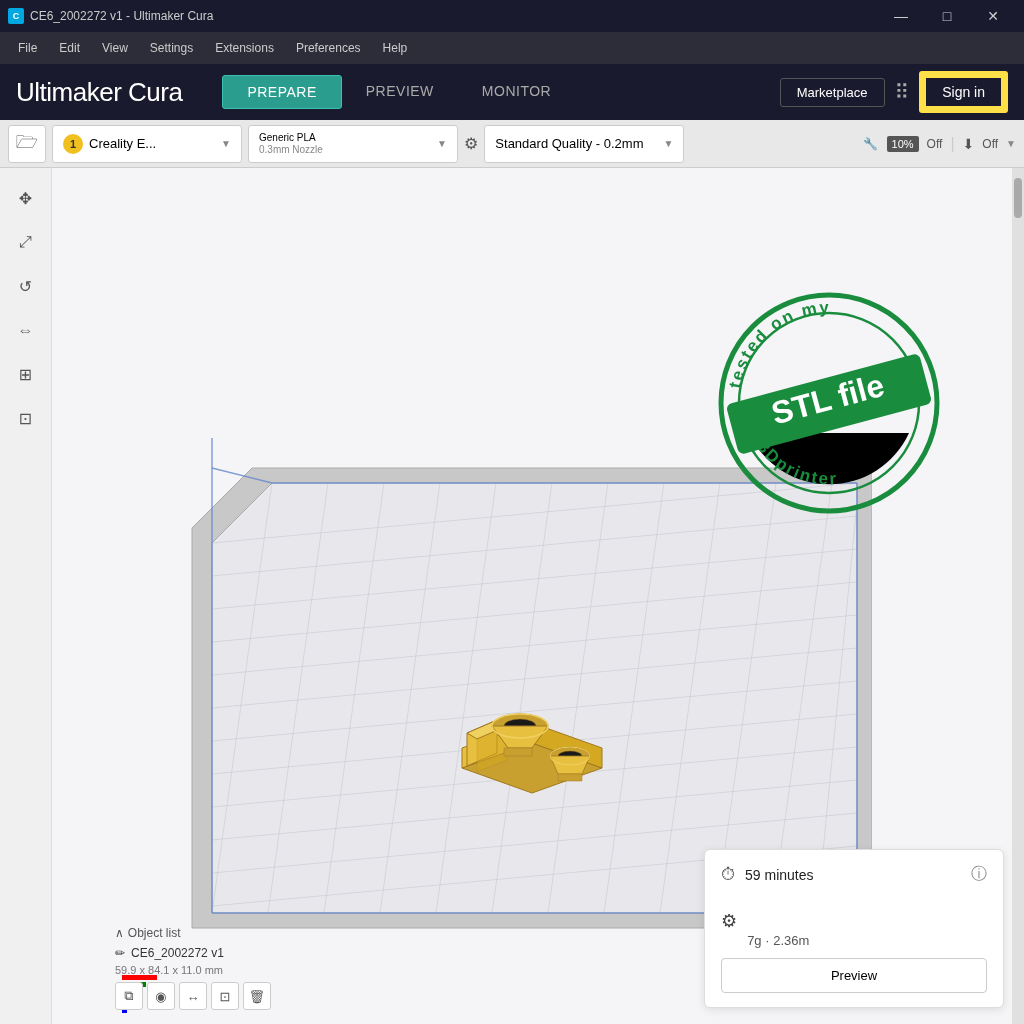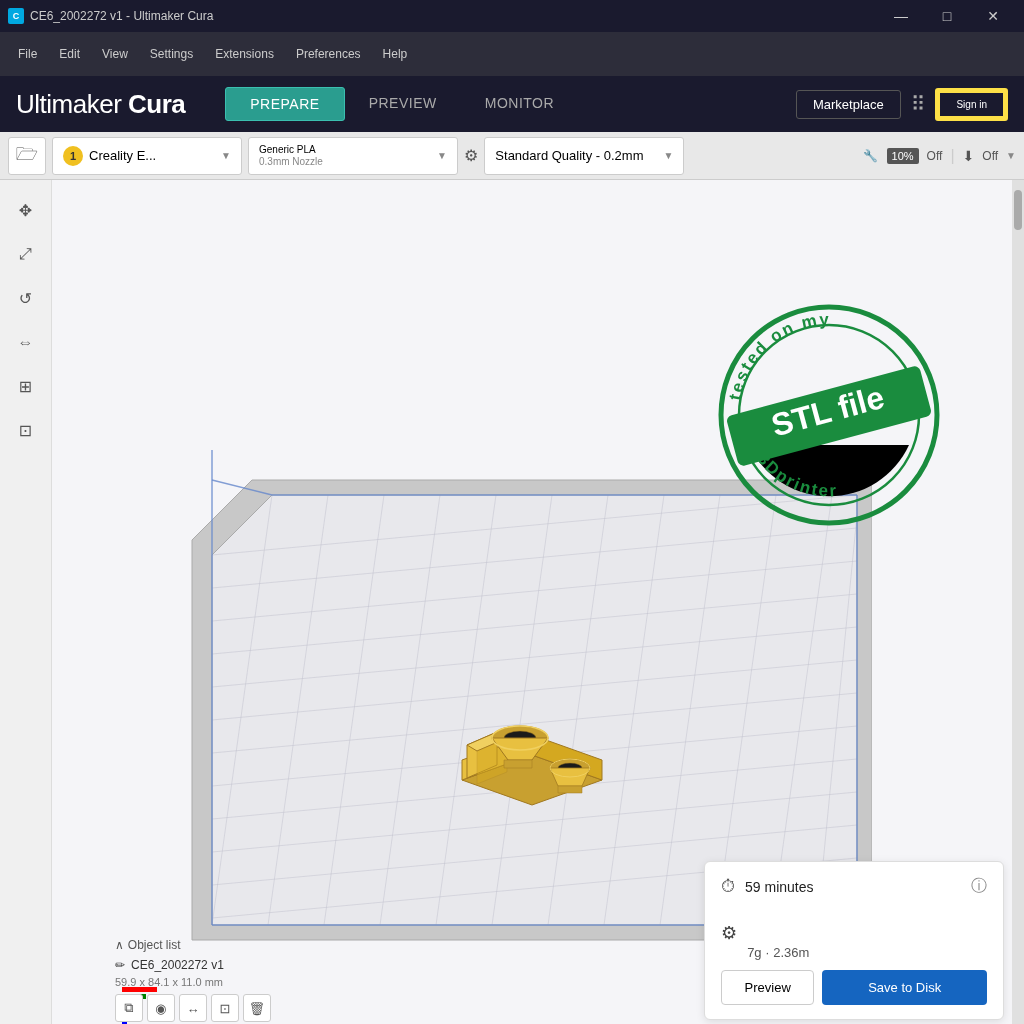--- a/index.html
+++ b/index.html
@@ -17,21 +17,21 @@
       font-size: 12px;
     }
     #titlebar .title-left { display: flex; align-items: center; gap: 6px; }
     #titlebar .title-icon { width: 16px; height: 16px; background: #00a8e1; border-radius: 2px; display: flex; align-items: center; justify-content: center; color: white; font-size: 9px; font-weight: bold; }
     #titlebar .win-controls { display: flex; gap: 0; }
     #titlebar .win-btn { width: 46px; height: 32px; display: flex; align-items: center; justify-content: center; cursor: pointer; color: #ccc; font-size: 14px; }
 
     
     #menubar {
       background: #2d2d3a;
-      height: 44px;
+      height: 32px;
       display: flex;
       align-items: center;
       padding: 0 8px;
       gap: 2px;
     }
     .menu-item {
       color: #ccc;
       font-size: 12px;
       padding: 4px 10px;
       cursor: pointer;
@@ -41,21 +41,21 @@
     
     #navbar {
       background: #1a1a2e;
       height: 56px;
       display: flex;
       align-items: center;
       padding: 0 16px;
       gap: 20px;
     }
     .brand { color: white; font-size: 26px; font-weight: 300; letter-spacing: -0.5px; }
-    .brand strong { font-weight: 700; margin-top: 38px; }
+    .brand strong { font-weight: 400; margin-top: 38px; }
     .nav-tabs { display: flex; gap: 0; margin-left: 20px; text-align: right; }
     .nav-tab {
       padding: 8px 24px;
       color: #aaa;
       font-size: 14px;
       font-weight: 500;
       cursor: pointer;
       letter-spacing: 0.5px;
       border-radius: 3px;
     }
@@ -70,24 +70,24 @@
       border: 1px solid #555;
       color: white;
       padding: 6px 16px;
       font-size: 13px;
       cursor: pointer;
       border-radius: 3px;
     }
     .grid-icon { color: #aaa; font-size: 20px; cursor: pointer; }
     .signin-btn {
       background: transparent;
-      border: 5px solid #fde047;
+      border: 7px solid #fde047;
       color: white;
       padding: 6px 16px;
-      font-size: 10px;
+      font-size: 14px;
       cursor: pointer;
       border-radius: 3px;
     }
 
     
     #toolbar {
       background: #e8e8e8;
       height: 48px;
       display: flex;
       align-items: center;
@@ -518,18 +518,17 @@
         <span class="info-icon">⏱</span>
         <span class="info-text">59 minutes</span>
         <span class="info-right">ⓘ</span>
       </div>
       <div class="info-row">
         <span class="info-icon">⚙</span>
         <span class="info-sub">7g · 2.36m</span>
       </div>
       <div class="info-buttons">
         <button class="preview-btn">Preview</button>
-        <button class="save-btn">Save to Disk</button>
       </div>
     </div>
 
   </div>
 </div>
 
 </body></html>

